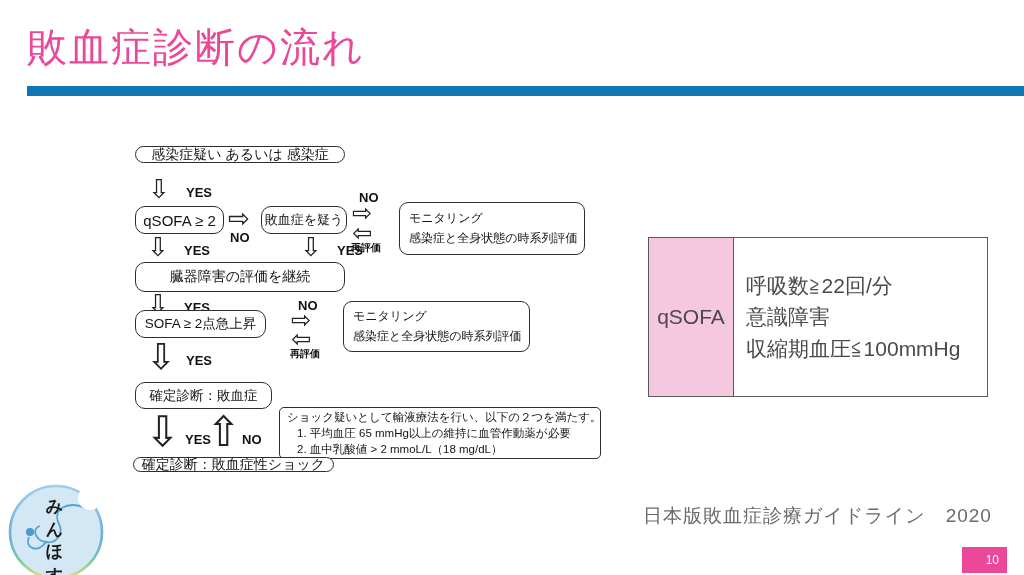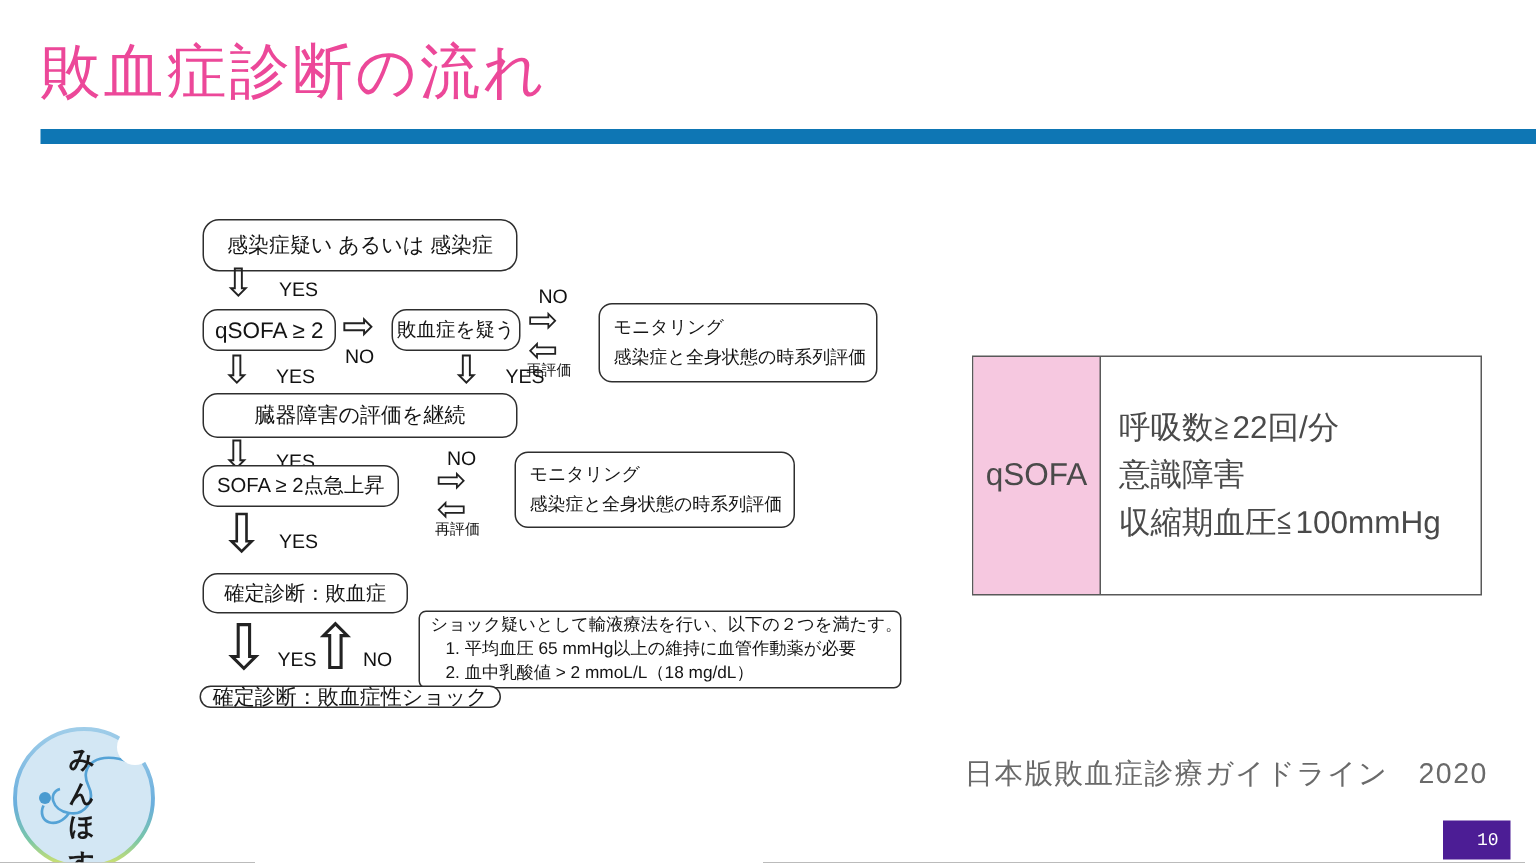--- a/index.html
+++ b/index.html
@@ -17,64 +17,64 @@
   
   .flow{position:absolute;left:0;top:0;width:1024px;height:575px;}
   .node{
     position:absolute;box-sizing:border-box;border:1.5px solid #2e2e2e;border-radius:10px;
     background:#fff;color:#141414;display:flex;align-items:center;justify-content:center;
     white-space:nowrap;
   }
   .node.multi{flex-direction:column;align-items:flex-start;justify-content:center;padding:3px 9px;border-radius:9px;}
   .node.note{flex-direction:column;align-items:flex-start;justify-content:center;padding:3px 7px;border-radius:5px;white-space:nowrap;}
   .ar{position:absolute;line-height:1;color:#222;font-family:"DejaVu Sans",sans-serif;}
-  .lbl{position:absolute;font-size:13px;font-weight:400;color:#111;line-height:1;}
+  .lbl{position:absolute;font-size:13px;font-weight:700;color:#111;line-height:1;}
   .lbl.sm{font-size:10px;}
 
   
   .qtable{
     position:absolute;left:648px;top:237px;width:340px;height:160px;display:flex;
     border:1.5px solid #595959;box-sizing:border-box;background:#fff;
   }
   .qtable .head{
     width:84px;flex:none;background:#f6c8e0;border-right:1.5px solid #595959;
     display:flex;align-items:center;justify-content:center;font-size:21px;color:#4a4a4a;
   }
   .qtable .body{
     flex:1;display:flex;flex-direction:column;justify-content:center;
     padding-left:12px;font-size:21px;line-height:1.5;color:#4a4a4a;
   }
 
   
   .citation{position:absolute;left:643px;top:503px;font-size:19px;letter-spacing:1px;color:#6a6a6a;white-space:nowrap;}
   .page-badge{
-    position:absolute;left:962px;top:547px;width:45px;height:26px;background:#4c1d95;
+    position:absolute;left:962px;top:547px;width:45px;height:26px;background:#ec4899;
     color:#fff;font-size:12px;display:flex;align-items:center;justify-content:flex-end;
-    padding-right:8px;box-sizing:border-box;font-family:Liberation Mono, monospace;
+    padding-right:8px;box-sizing:border-box;
   }
 
   
   .logo{position:absolute;left:6px;top:482px;width:100px;height:100px;}
   .logo-text{
     position:absolute;left:40px;top:486px;height:92px;width:26px;
     writing-mode:vertical-rl;text-orientation:upright;
     font-size:17px;font-weight:600;letter-spacing:3px;color:#1a1a1a;text-align:center;
   }
 </style>
 </head>
 <body>
 
 <div class="slide">
 
   <h1 class="title">敗血症診断の流れ</h1>
   <div class="title-rule"></div>
 
   <div class="flow">
 
-    <div class="node" style="left:135px;top:146px;width:210px;height:35px;font-size:14px;border-radius:11px;">感染症疑い あるいは 感染症</div>
+    <div class="node" style="left:135px;top:146px;width:210px;height:17px;font-size:14px;">感染症疑い あるいは 感染症</div>
 
     <span class="ar" style="left:148px;top:176px;font-size:26px;">⇩</span>
     <span class="lbl" style="left:186px;top:186px;">YES</span>
 
     <div class="node" style="left:135px;top:206px;width:89px;height:28px;font-size:15px;">qSOFA ≥ 2</div>
     <span class="ar" style="left:228px;top:205px;font-size:26px;">⇨</span>
     <span class="lbl" style="left:230px;top:231px;">NO</span>
     <div class="node" style="left:261px;top:206px;width:86px;height:28px;font-size:13px;">敗血症を疑う</div>
 
     <span class="lbl" style="left:359px;top:191px;">NO</span>

